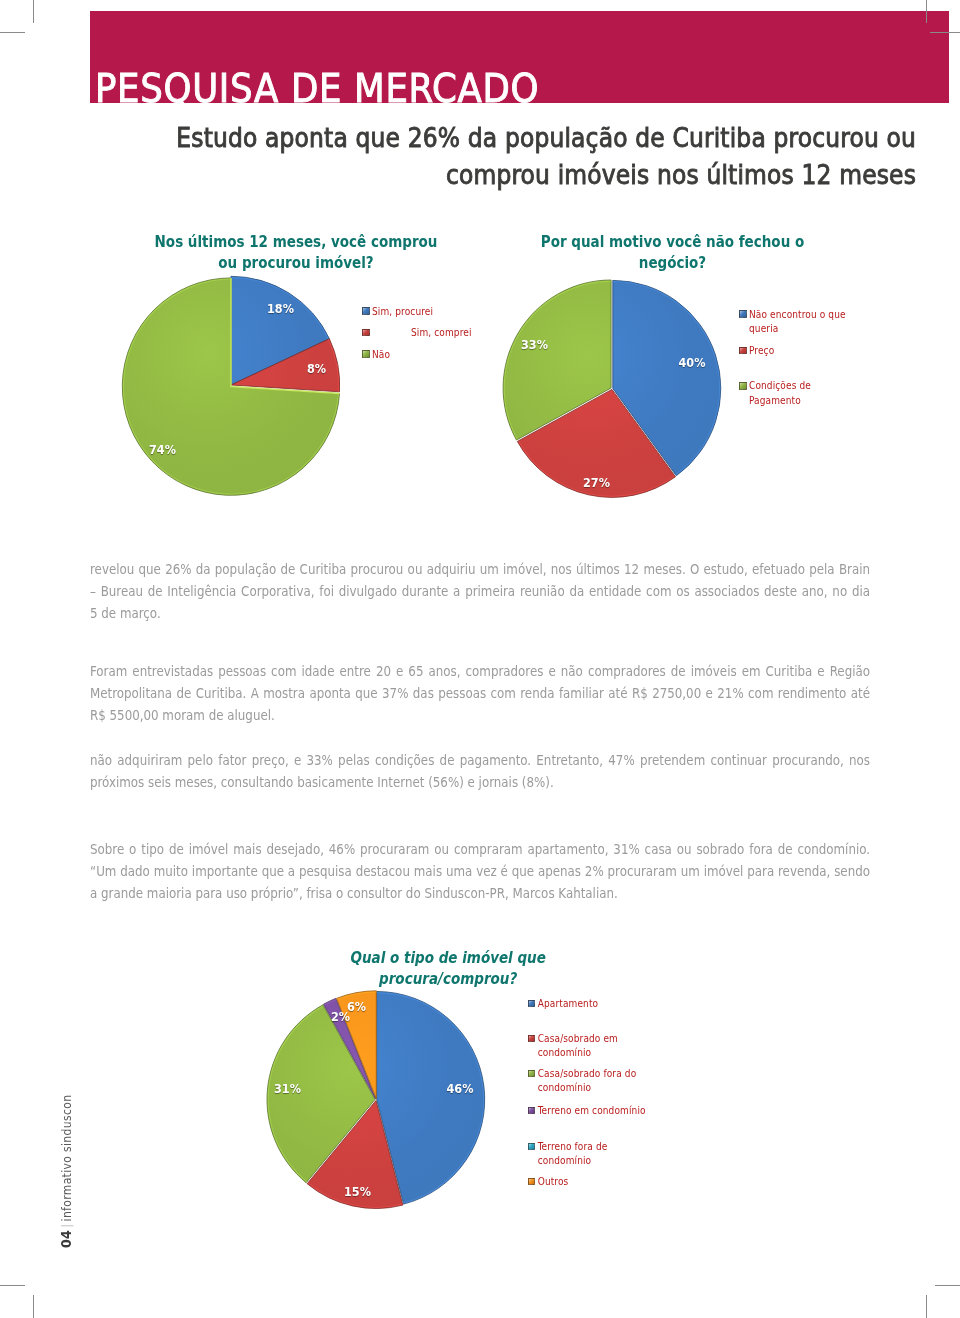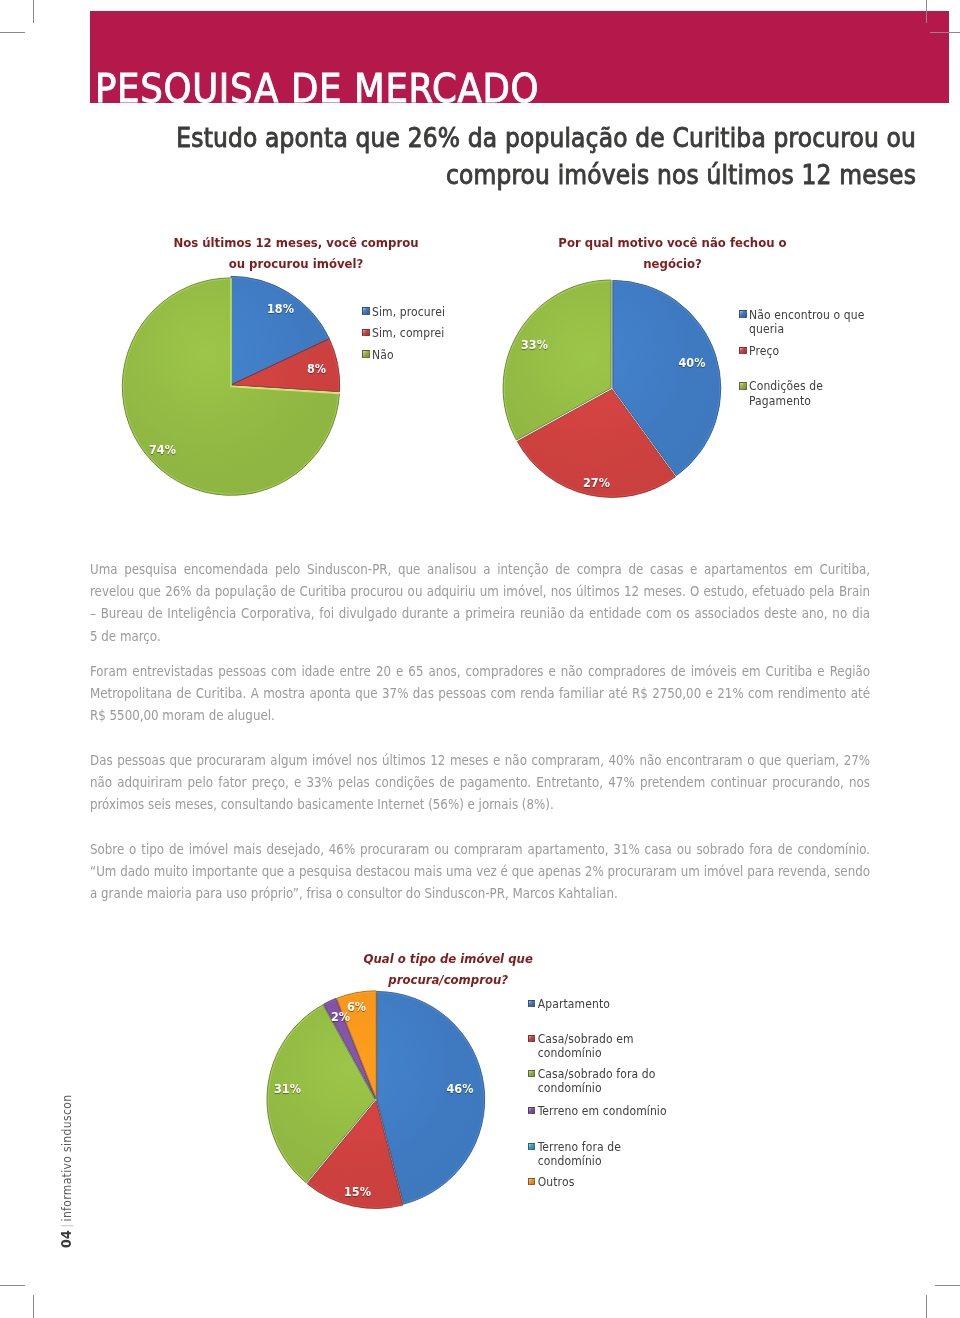--- a/index.html
+++ b/index.html
@@ -27,25 +27,25 @@
   .body-copy{position:absolute;left:90px;top:0px;width:780px;
           font-family:"DejaVu Sans Condensed","DejaVu Sans",sans-serif;
           font-size:13.2px;font-weight:400;color:#9b9b9b;line-height:22.2px;
           text-align:justify;}
   .body-copy p{margin:0;position:absolute;left:0;width:780px;}
   .copy-line{display:block;text-align:justify;text-align-last:justify;white-space:pre-wrap;}
   .copy-line.last{text-align-last:left;}
 
   
   .chart{position:absolute;}
-  .chart-title{position:absolute;text-align:center;color:#7f1d1d;
-          font-family:"DejaVu Sans Condensed","DejaVu Sans",sans-serif;
-          font-size:13px;font-weight:700;line-height:21.2px;white-space:nowrap;}
+  .chart-title{position:absolute;text-align:center;color:#0f766e;
+          font-family:"DejaVu Sans Condensed","DejaVu Sans",sans-serif;
+          font-size:15px;font-weight:700;line-height:21.2px;white-space:nowrap;}
   .legend{position:absolute;font-family:"DejaVu Sans Condensed","DejaVu Sans",sans-serif;
-          font-size:12px;color:#404040;line-height:14.4px;letter-spacing:0.12px;}
+          font-size:10px;color:#b91c1c;line-height:14.4px;letter-spacing:0.12px;}
   .legend-row{position:absolute;display:flex;align-items:flex-start;}
   .legend-sw{width:7.5px;height:7.5px;margin-top:2.8px;margin-right:2.5px;flex:0 0 auto;
           box-sizing:border-box;border:0.5px solid rgba(60,50,40,.55);}
   .legend-label{white-space:pre-line;}
   .pie-label{position:absolute;color:#fff;font-weight:700;
           font-family:"DejaVu Sans Condensed","DejaVu Sans",sans-serif;font-size:12.5px;
           line-height:12.5px;text-shadow:0 0.6px 0.8px rgba(0,0,0,0.42);white-space:nowrap;}
 
   
   .folio{position:absolute;left:0;top:0;transform-origin:left top;
@@ -109,21 +109,21 @@
         <div class="pie-label" style="left: 267px; top: 303px;">18%</div>
         <div class="pie-label" style="left: 307px; top: 363px;">8%</div>
         <div class="pie-label" style="left: 149px; top: 444px;">74%</div>
         <div class="legend" style="left: 362px; top: 304.5px; width: 120px; height: 10px;">
           <div class="legend-row" style="left: 0px; top: 0px;">
             <span class="legend-sw" style="background: linear-gradient(135deg, rgba(255, 255, 255, 0.55), rgba(255, 255, 255, 0) 45%, rgba(0, 0, 0, 0.18)) rgb(62, 120, 189);"></span>
             <span class="legend-label" style="line-height: 14.5px;"><span style="display: block;">Sim, procurei</span></span>
           </div>
           <div class="legend-row" style="left: 0px; top: 21.5px;">
             <span class="legend-sw" style="background: linear-gradient(135deg, rgba(255, 255, 255, 0.55), rgba(255, 255, 255, 0) 45%, rgba(0, 0, 0, 0.18)) rgb(201, 64, 62);"></span>
-            <span class="legend-label" style="line-height: 14.5px;"><span style="display: block;">Sim, comprei</span></span>
+            <span class="legend-label" style="line-height: 14.5px;"><span style="display: block; margin-left: 39px;">Sim, comprei</span></span>
           </div>
           <div class="legend-row" style="left: 0px; top: 43px; justify-content: center;">
             <span class="legend-sw" style="background: linear-gradient(135deg, rgba(255, 255, 255, 0.55), rgba(255, 255, 255, 0) 45%, rgba(0, 0, 0, 0.18)) rgb(142, 180, 66);"></span>
             <span class="legend-label" style="line-height: 14.5px;"><span style="display: block;">Não</span></span>
           </div>
         </div>
       </div>
       <div class="chart" style="left: 0px; top: 0px; width: 960px; height: 1114px; pointer-events: none;">
         <div class="chart-title" style="left: 472.5px; top: 232px; width: 400px;"><span>Por qual motivo você não fechou o</span><br><span>negócio?</span></div>
         <svg width="960" height="1318" style="position: absolute; left: 0px; top: 0px; overflow: visible;">
@@ -253,32 +253,30 @@
           <div class="legend-row" style="left: 0px; top: 178px;">
             <span class="legend-sw" style="background: linear-gradient(135deg, rgba(255, 255, 255, 0.55), rgba(255, 255, 255, 0) 45%, rgba(0, 0, 0, 0.18)) rgb(242, 144, 27);"></span>
             <span class="legend-label" style="line-height: 14.2px;"><span style="display: block;">Outros</span></span>
           </div>
         </div>
       </div>
     </div>
 
   <div class="body-copy" id="body-copy">
       <p style="top: 559px;">
-        <span class="copy-line">Uma pesquisa encomendada pelo Sinduscon-PR, que analisou a intenção de compra de casas e apartamentos em Curitiba,</span>
         <span class="copy-line">revelou que 26% da população de Curitiba procurou ou adquiriu um imóvel, nos últimos 12 meses. O estudo, efetuado pela Brain</span>
         <span class="copy-line">– Bureau de Inteligência Corporativa, foi divulgado durante a primeira reunião da entidade com os associados deste ano, no dia</span>
         <span class="copy-line last">5 de março.</span>
       </p>
       <p style="top: 661px;">
         <span class="copy-line">Foram entrevistadas pessoas com idade entre 20 e 65 anos, compradores e não compradores de imóveis em Curitiba e Região</span>
         <span class="copy-line">Metropolitana de Curitiba. A mostra aponta que 37% das pessoas com renda familiar até R$ 2750,00 e 21% com rendimento até</span>
         <span class="copy-line last">R$ 5500,00 moram de aluguel.</span>
       </p>
       <p style="top: 750px;">
-        <span class="copy-line">Das pessoas que procuraram algum imóvel nos últimos 12 meses e não compraram, 40% não encontraram o que queriam, 27%</span>
         <span class="copy-line">não adquiriram pelo fator preço, e 33% pelas condições de pagamento. Entretanto, 47% pretendem continuar procurando, nos</span>
         <span class="copy-line last">próximos seis meses, consultando basicamente Internet (56%) e jornais (8%).</span>
       </p>
       <p style="top: 839px;">
         <span class="copy-line">Sobre o tipo de imóvel mais desejado, 46% procuraram ou compraram apartamento, 31% casa ou sobrado fora de condomínio.</span>
         <span class="copy-line">“Um dado muito importante que a pesquisa destacou mais uma vez é que apenas 2% procuraram um imóvel para revenda, sendo</span>
         <span class="copy-line last">a grande maioria para uso próprio”, frisa o consultor do Sinduscon-PR, Marcos Kahtalian.</span>
       </p>
     </div>
 

